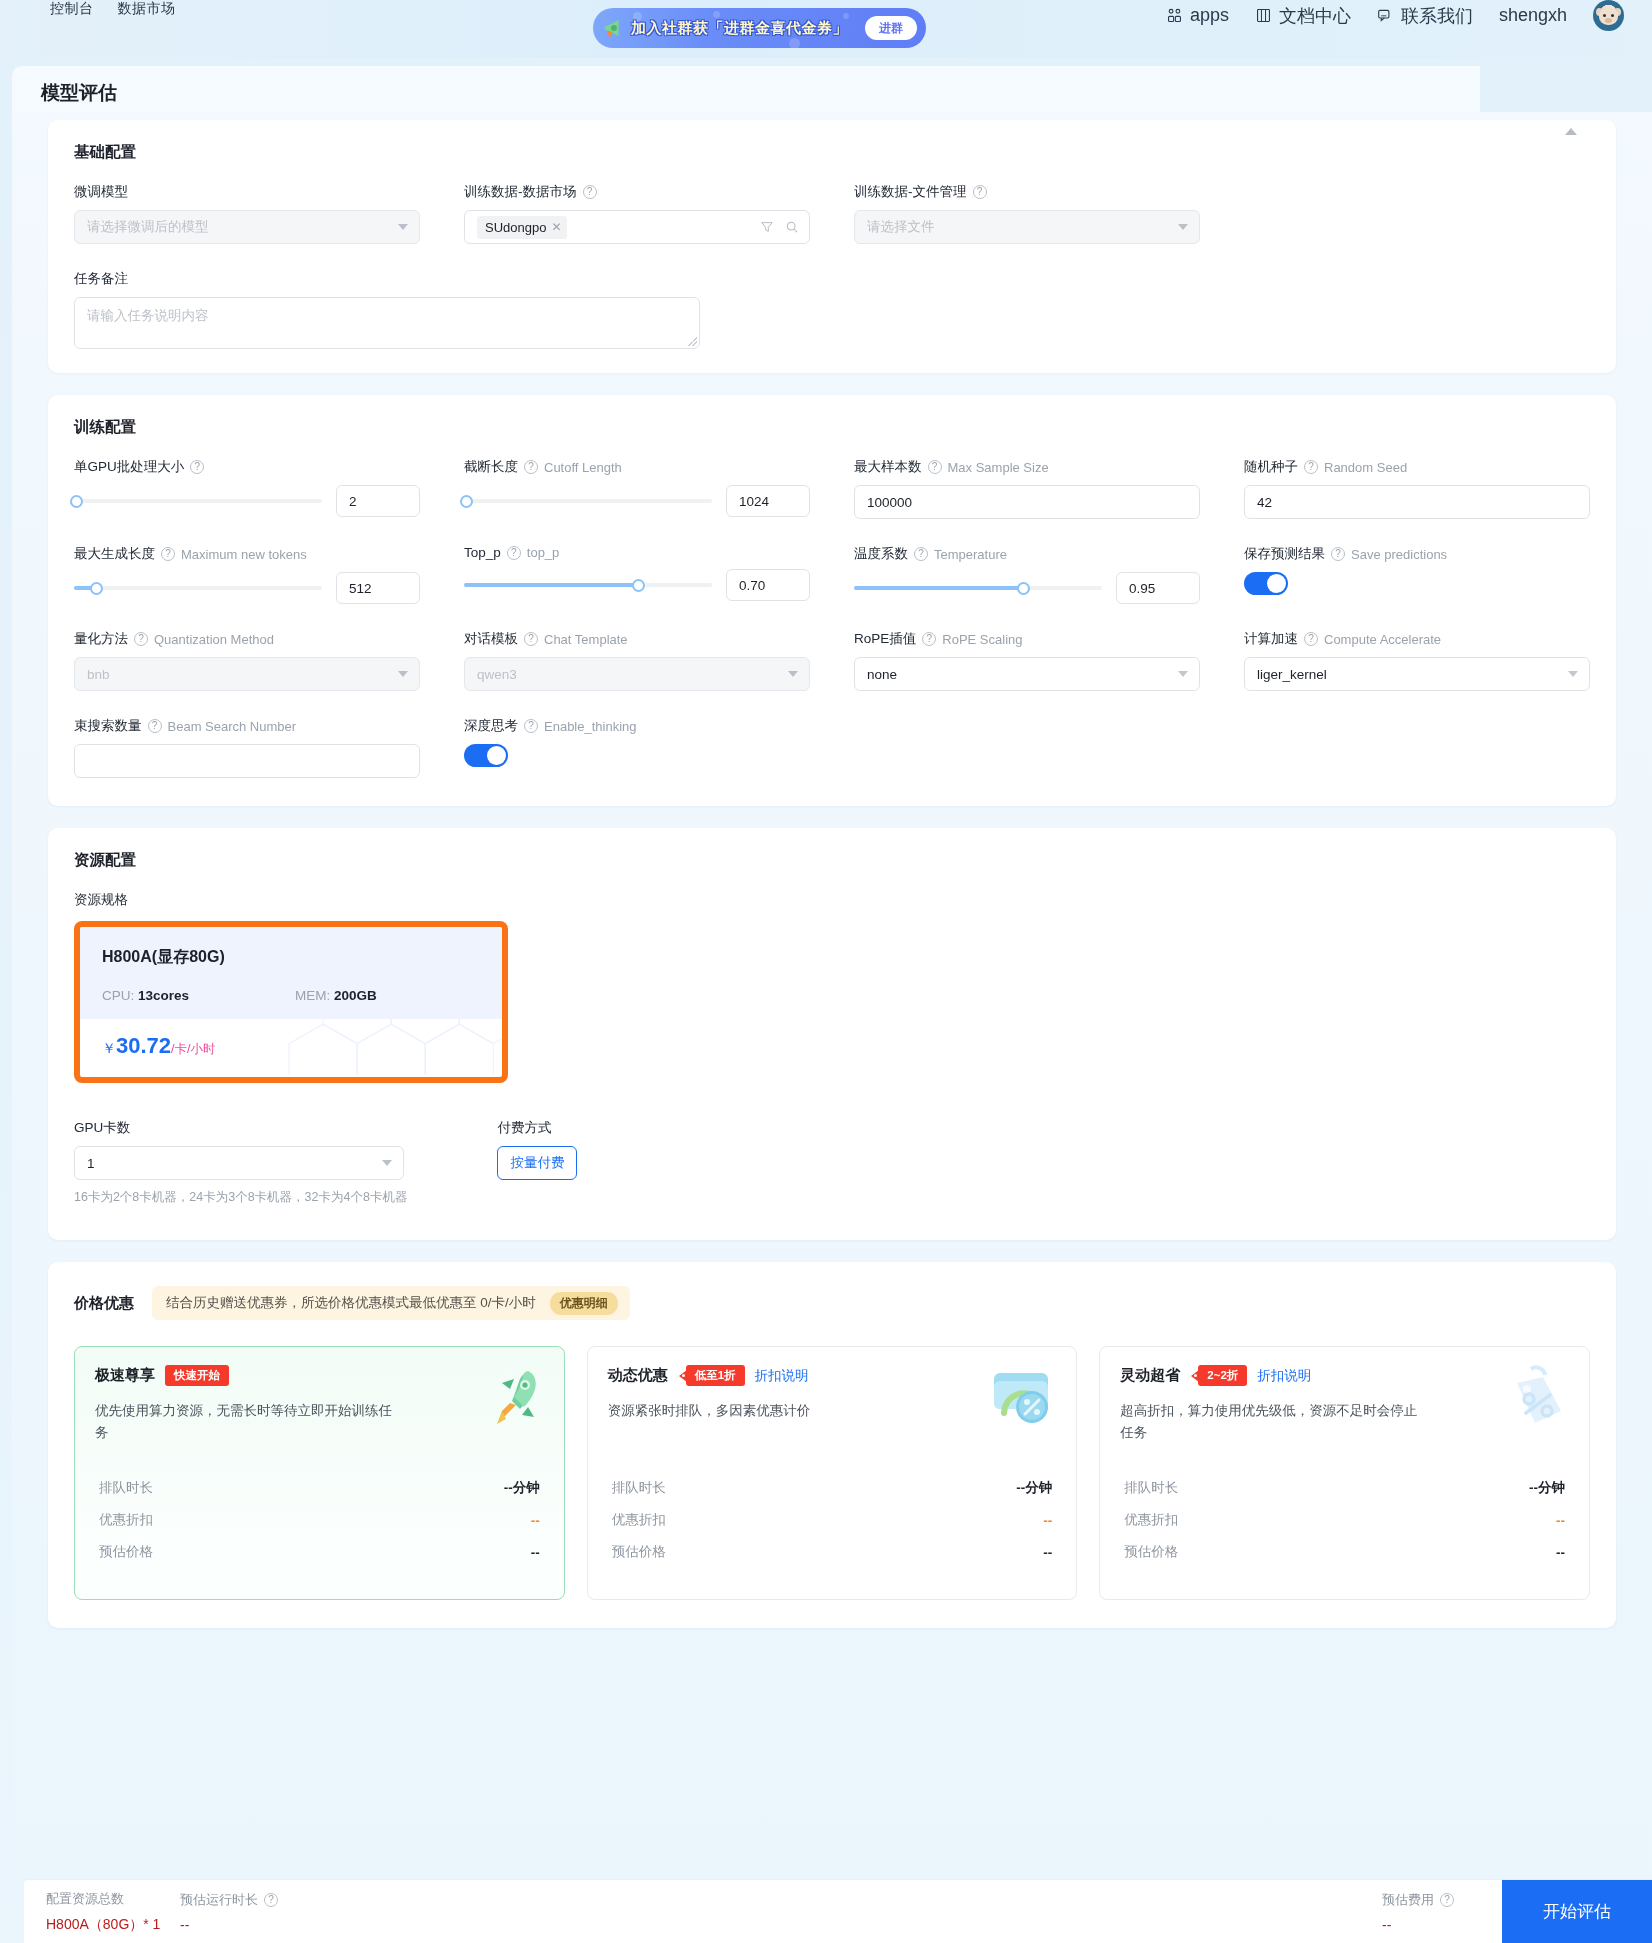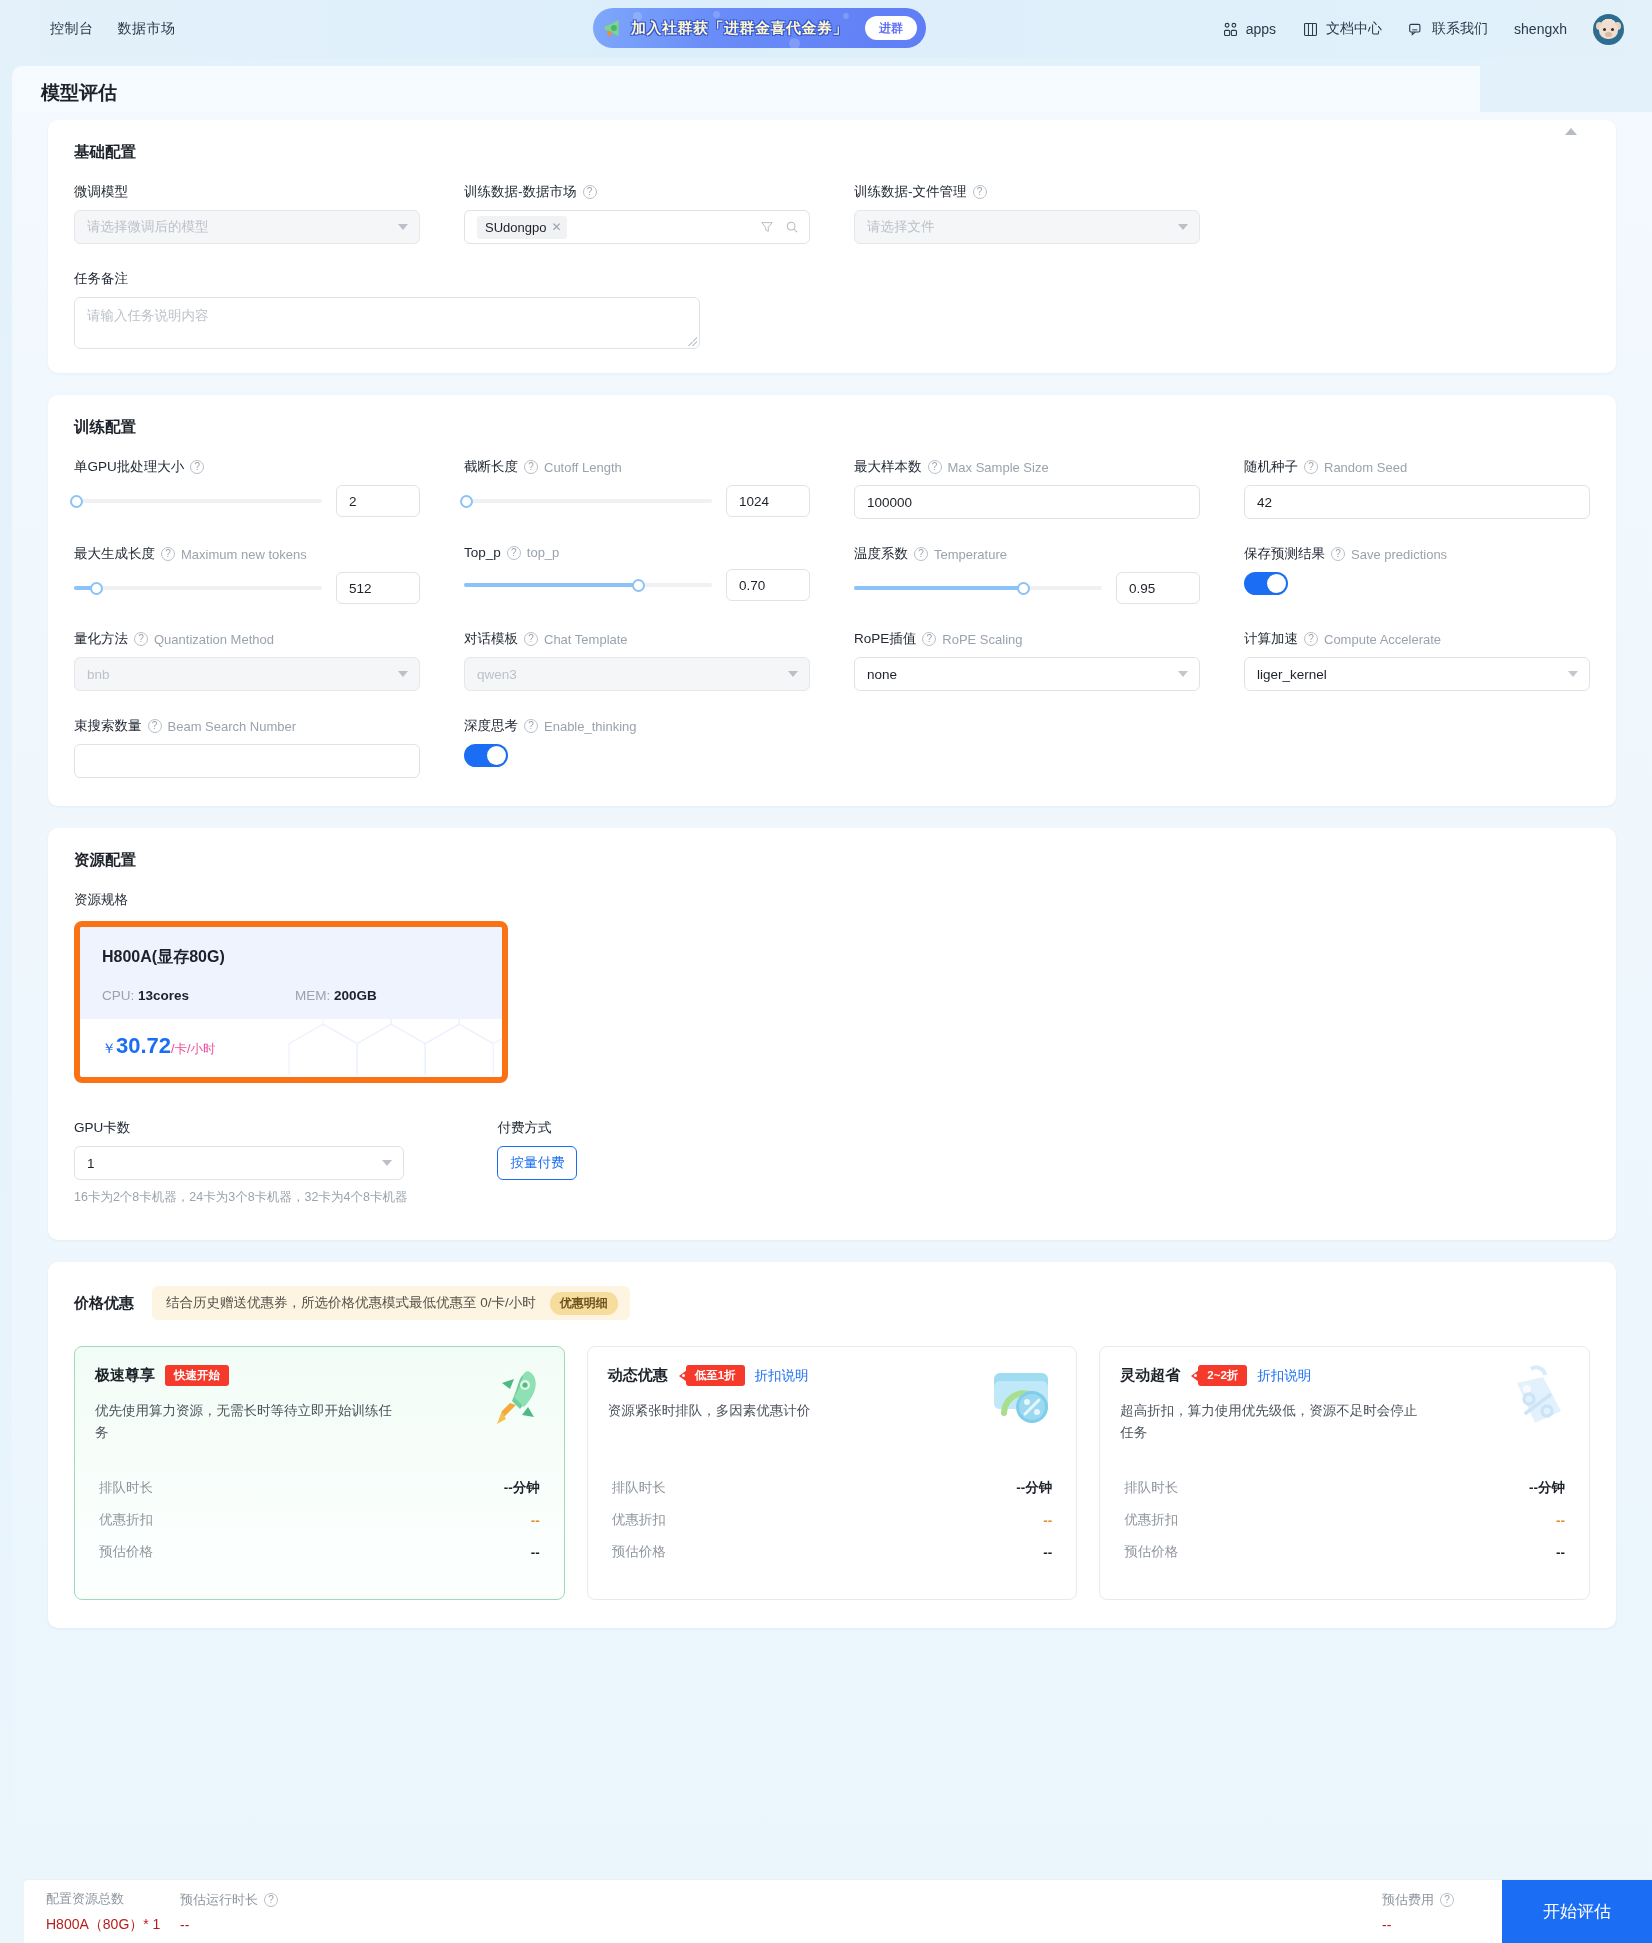--- a/index.html
+++ b/index.html
@@ -8,21 +8,21 @@
     font-family: "Liberation Sans", "DejaVu Sans", sans-serif;
     background: linear-gradient(180deg,#e3f1fb 0%, #eaf5fc 100%);
     overflow: hidden;
     -webkit-font-smoothing: antialiased;
   }
   .page { position: relative; width: 1652px; height: 1943px; }
 
   
   .topnav {
     position: absolute; top: 0; left: 0; width: 1652px; height: 58px;
-    display: flex; align-items: center;
+    display: flex; align-items: flex-start;
     background: linear-gradient(90deg,#e4f1fa 0%, #dceefb 40%, #e2f1fa 100%);
   }
   .nav-left { display: flex; align-items: center; gap: 24px; margin-left: 50px; }
   .nav-left a {
     font-size: 14px; color: #2b3a4a; text-decoration: none; letter-spacing:.5px;
   }
   .banner {
     position: absolute; left: 593px; top: 8px; width: 333px; height: 40px;
     border-radius: 21px; overflow: hidden;
     background: linear-gradient(100deg,#7ea8fb 0%, #6a8df8 35%, #5f7df6 100%);
@@ -36,21 +36,21 @@
     color: #fff6c8; letter-spacing: .5px;
     text-shadow: 0 0 1px #2f4fd0, 1px 1px 0 #3457d6, -1px 1px 0 #3457d6, 1px -1px 0 #3457d6, -1px -1px 0 #3457d6;
     white-space: nowrap;
   }
   .banner-btn {
     position:absolute; right: 9px; top: 8px; height: 24px; padding: 0 14px;
     background:#fff; border-radius: 13px; color:#5b6ef5; font-size: 12px; font-weight:700;
     display:flex; align-items:center; justify-content:center;
   }
   .nav-right { margin-left: auto; display: flex; align-items: center; gap: 26px; margin-right: 28px; }
-  .nav-item { display: flex; align-items: center; gap: 7px; font-size: 14px; color: #2b3a4a; }
+  .nav-item { display: flex; align-items: center; gap: 7px; font-size: 18px; color: #2b3a4a; }
   .nav-icon { width: 17px; height: 17px; display:inline-block; }
   .avatar {
     width: 31px; height: 31px; border-radius: 50%; overflow:hidden;
     background: radial-gradient(circle at 50% 42%, #f3e2d2 0 34%, #2e6d92 36% 100%);
     position: relative; flex: 0 0 auto;
   }
   .avatar .face { position:absolute; left:6px; top:7px; width:19px; height:18px; border-radius:50% 50% 46% 46%; background:#f0dfce; }
   .avatar .ear-l { position:absolute; left:3px; top:8px; width:7px; height:8px; border-radius:50%; background:#e7d4c0; }
   .avatar .ear-r { position:absolute; right:3px; top:8px; width:7px; height:8px; border-radius:50%; background:#e7d4c0; }
   .avatar .eye-l { position:absolute; left:10px; top:14px; width:3px; height:3px; border-radius:50%; background:#35302c; }

